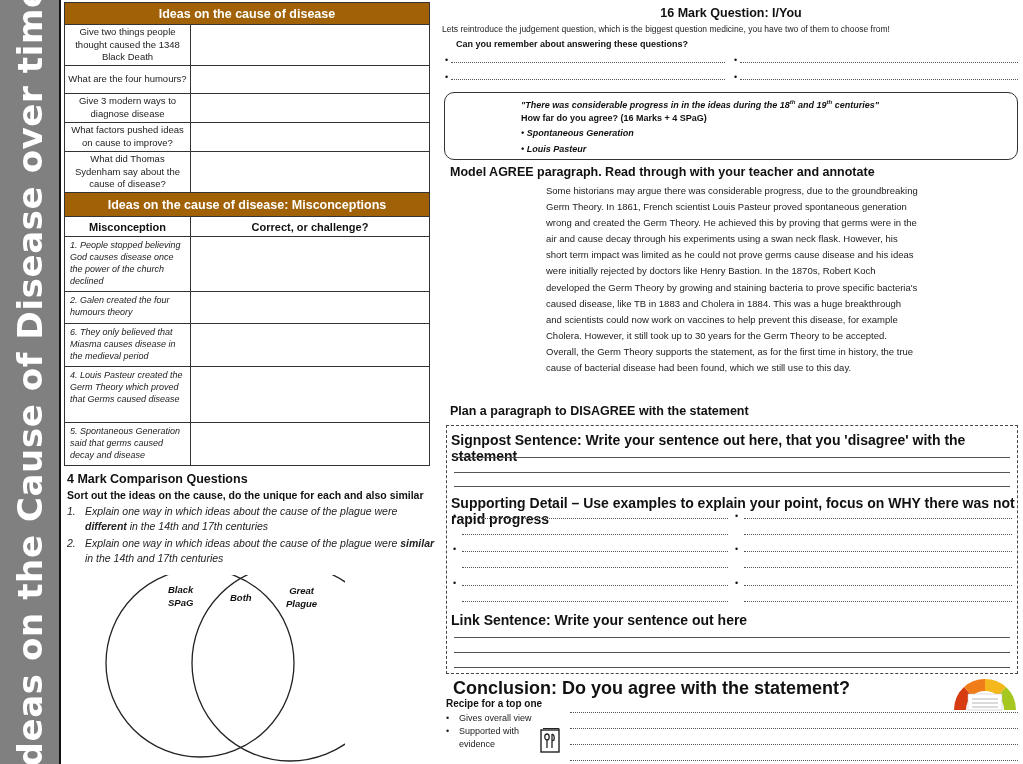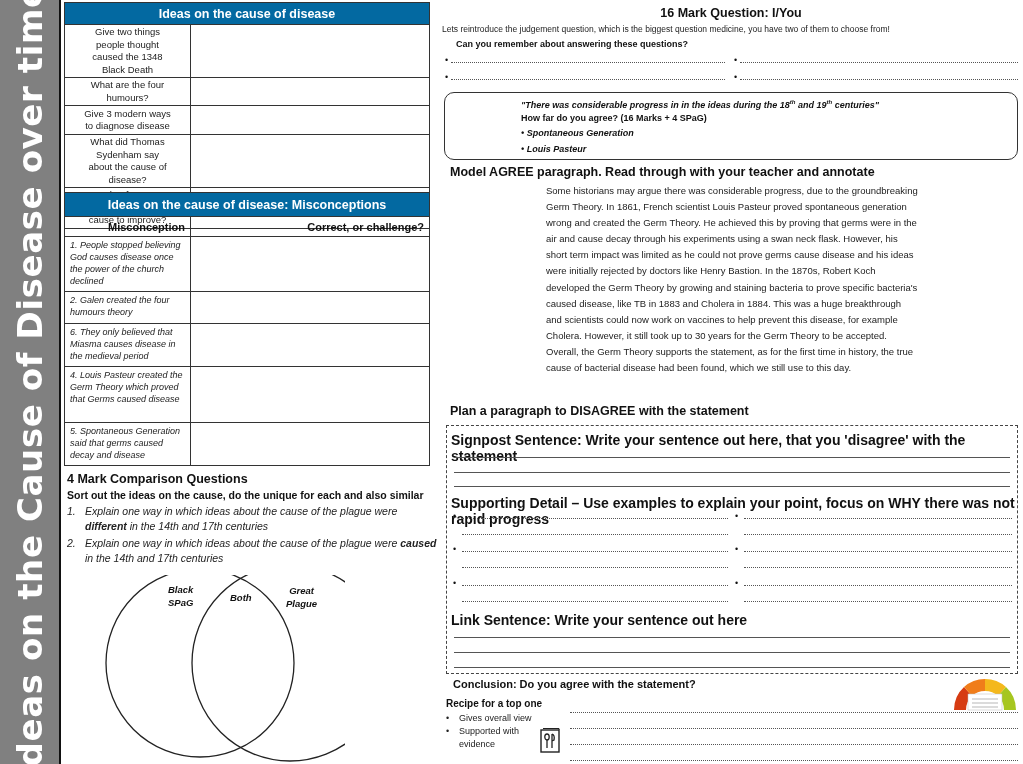--- a/index.html
+++ b/index.html
@@ -16,26 +16,26 @@
     transform: translate(-50%, -50%) rotate(-90deg);
     white-space: nowrap; color: #fff;
     font-size: 34px; font-weight: bold; letter-spacing: 0.6px;
     font-family: "DejaVu Sans", sans-serif;
   }
 
   
   .tbl { position: absolute; left: 64px; width: 366px; border-collapse: collapse; }
   .tbl td, .tbl th { border: 1px solid #333; }
   .tbl-head {
-    background: #0369a1; color: #fff; font-weight: bold; font-size: 12.5px;
+    background: #a16207; color: #fff; font-weight: bold; font-size: 12.5px;
     text-align: center; height: 22px;
   }
-  .q-cell { width: 126px; font-size: 9.5px; text-align: center; line-height: 12.5px; color: #222; padding: 1px 19px; }
+  .q-cell { width: 126px; font-size: 9.5px; text-align: center; line-height: 12.5px; color: #222; padding: 1px 3px; }
   .ans-cell { background: #fff; }
-  .col-head { font-weight: bold; font-size: 11px; text-align: right; padding: 2px 5px; height: 20px; }
+  .col-head { font-weight: bold; font-size: 11px; text-align: center; padding: 2px 5px; height: 20px; }
   .mis-cell { width: 126px; font-size: 9px; font-style: italic; text-align: left; line-height: 12px; color: #222; padding: 2px 5px; vertical-align: top; }
 
   
   .comp { position: absolute; left: 67px; top: 472px; width: 370px; }
   .comp h2 { font-size: 12.5px; font-weight: bold; margin-bottom: 3px; }
   .comp .sub { font-size: 10.5px; font-weight: bold; margin-bottom: 3px; }
   .comp ol { list-style: none; }
   .comp li { position: relative; padding-left: 18px; font-size: 10.5px; font-style: italic; line-height: 15px; margin-bottom: 2px; color: #222; }
   .comp li .num { position: absolute; left: 0; top: 0; font-style: italic; }
 
@@ -60,21 +60,21 @@
   .qbox .opt { position: absolute; left: 76px; font-size: 9px; font-weight: bold; font-style: italic; }
 
   .model-h { position: absolute; left: 8px; top: 165px; font-size: 12.5px; font-weight: bold; }
   .model-p { position: absolute; left: 104px; top: 183px; width: 372px; font-size: 9.5px; line-height: 16.1px; color: #222; }
 
   .plan-h { position: absolute; left: 8px; top: 404px; font-size: 12.5px; font-weight: bold; }
   .plan-box { position: absolute; left: 4px; top: 425px; width: 572px; height: 249px; border: 1px dashed #444; }
   .plan-box .lbl { position: absolute; left: 4px; font-size: 14px; font-weight: bold; }
   .solid-line { position: absolute; left: 7px; width: 556px; height: 1px; background: #555; }
 
-  .concl-h { position: absolute; left: 11px; top: 678px; font-size: 11px; font-weight: bold; }
+  .concl-h { position: absolute; left: 11px; top: 678px; font-size: 18px; font-weight: bold; }
   .recipe-h { position: absolute; left: 4px; top: 698px; font-size: 10px; font-weight: bold; }
   .recipe-item { position: absolute; left: 4px; font-size: 9px; color: #222; line-height: 13px; }
   .recipe-item .dot { display: inline-block; width: 13px; }
 
   .menu-icon { position: absolute; left: 98px; top: 727px; width: 20px; height: 26px; }
   .gauge { position: absolute; left: 508px; top: 676px; width: 70px; height: 36px; }
 </style>
 </head>
 <body>
 
@@ -92,26 +92,26 @@
     <td class="ans-cell"></td>
   </tr>
   <tr style="height:28px;">
     <td class="q-cell">What are the four humours?</td>
     <td class="ans-cell"></td>
   </tr>
   <tr style="height:29px;">
     <td class="q-cell">Give 3 modern ways to diagnose disease</td>
     <td class="ans-cell"></td>
   </tr>
+  <tr style="height:29px;">
+    <td class="q-cell">What factors pushed ideas on cause to improve?</td>
+    <td class="ans-cell"></td>
+  </tr>
   <tr style="height:42px;">
     <td class="q-cell">What did Thomas Sydenham say about the cause of disease?</td>
-    <td class="ans-cell"></td>
-  </tr>
-  <tr style="height:29px;">
-    <td class="q-cell">What factors pushed ideas on cause to improve?</td>
     <td class="ans-cell"></td>
   </tr>
 </tbody>
   </table>
 
 <table class="tbl" style="top:192px;">
   <tbody>
       <tr>
         <td colspan="2" class="tbl-head" style="height:24px;">Ideas on the cause of disease: Misconceptions</td>
       </tr>
@@ -143,21 +143,21 @@
   </table>
 
 <div class="comp">
   <h2>4 Mark Comparison Questions</h2>
   <div class="sub">Sort out the ideas on the cause, do the unique for each and also similar</div>
   <ol>
     <li>
       <span class="num">1.</span><span>Explain one way in which ideas about the cause of the plague were </span><b>different</b><span> in the 14th and 17th centuries</span>
     </li>
     <li>
-      <span class="num">2.</span><span>Explain one way in which ideas about the cause of the plague were </span><b>caused</b><span> in the 14th and 17th centuries</span>
+      <span class="num">2.</span><span>Explain one way in which ideas about the cause of the plague were </span><b>similar</b><span> in the 14th and 17th centuries</span>
     </li>
   </ol>
 </div>
 
 <div class="venn">
   <svg width="245" height="189" viewBox="0 0 245 189">
     <circle cx="100" cy="88" r="94" fill="none" stroke="#222" stroke-width="1.3"></circle>
     <circle cx="190" cy="88" r="98" fill="none" stroke="#222" stroke-width="1.3"></circle>
   </svg>
   <div class="venn-label" style="left:68px; top:8px;">

